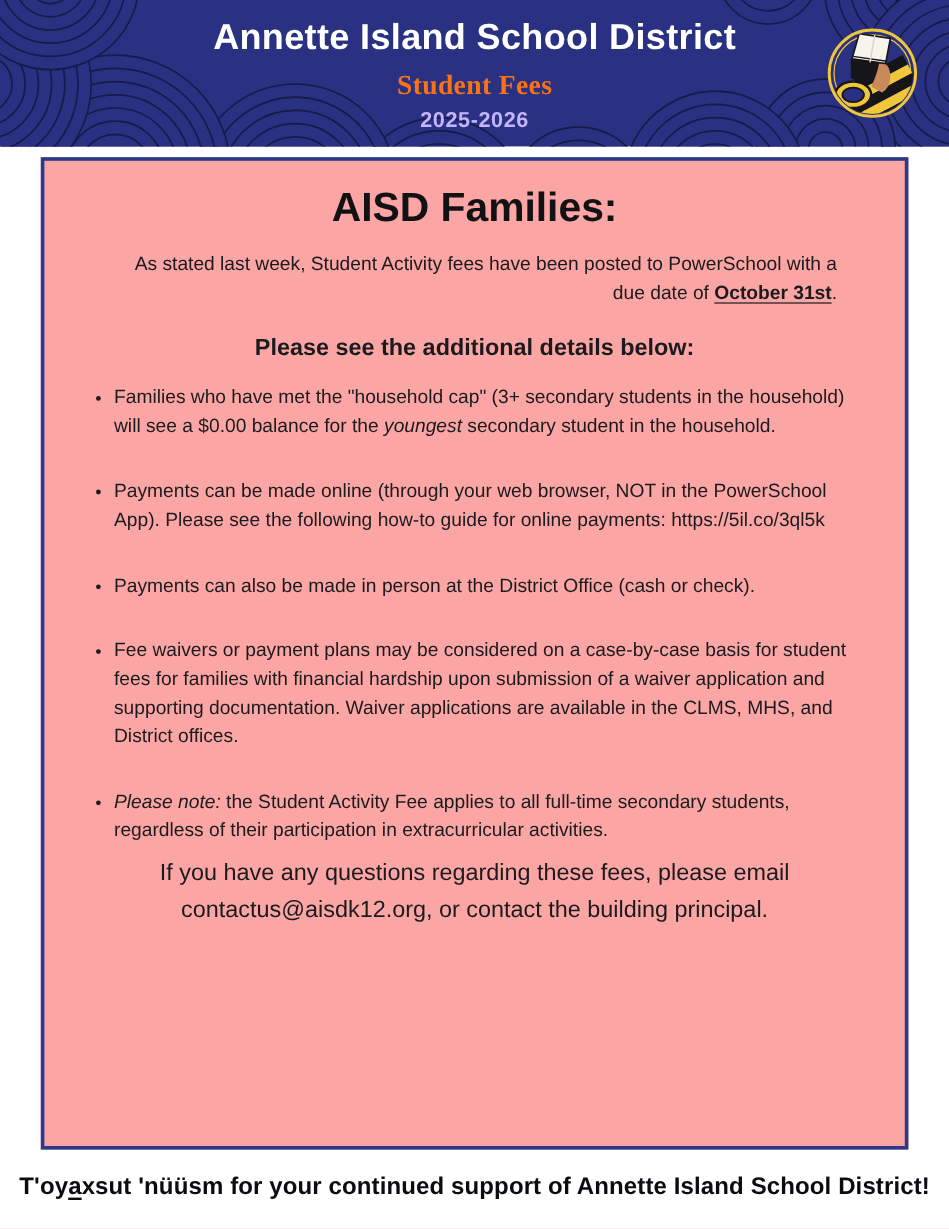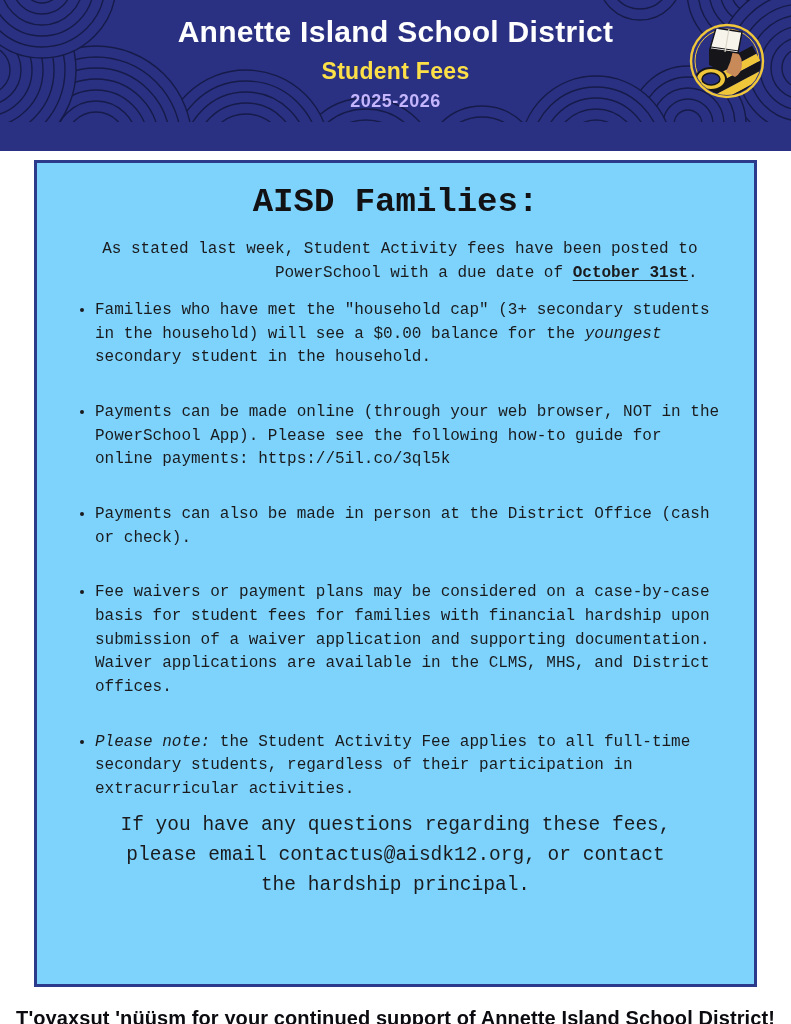--- a/index.html
+++ b/index.html
@@ -8,66 +8,66 @@
     background:#ffffff;
     font-family:"Liberation Sans", sans-serif;
     color:#1b1b1e;
     overflow:hidden;
     position:relative;
   }
 
   
   .header {
     position:relative;
-    height:151px;
+    height:122px;
     background:#2a3182;
     overflow:hidden;
   }
   .waves { position:absolute; inset:0; z-index:1; }
   .header-text {
     position:relative; z-index:2;
     text-align:center;
     padding-top:15px;
   }
   .header-title {
     color:#ffffff;
     font-size:30px;
     font-weight:bold;
     letter-spacing:0.3px;
     line-height:1.15;
   }
   .header-subtitle {
-    color:#fde047;
+    color:#f97316;
     font-size:23px;
     font-weight:bold;
     margin-top:8px;
     letter-spacing:0.3px;
+    font-family:Liberation Serif, serif;
   }
   .header-year {
     color:#c4b5fd;
     font-size:18px;
     font-weight:bold;
     margin-top:6px;
     letter-spacing:0.5px;
   }
   .logo {
     position:absolute;
     z-index:3;
     right:26px; top:23px;
     width:76px; height:76px;
   }
 
   
   .box {
     margin:9px 34px 0;
     height:827px;
     border:3px solid #2c3a8c;
-    background:#7dd3fc;
+    background:#fca5a5;
     padding:12px 26px 22px;
-    font-family:Liberation Mono, monospace;
   }
   .box-heading {
     text-align:center;
     font-size:34px;
     font-weight:bold;
     color:#121215;
     margin:8px 0 16px;
   }
   .intro {
     text-align:right;
@@ -228,25 +228,26 @@
       <path d="M40,6 L36,29" stroke="#d9d4c6" stroke-width="1.2" fill="none"></path>
     </g>
   </svg>
 </div>
 
 <div class="box">
   <h1 class="box-heading">AISD Families:</h1>
 
   <p class="intro"><span>As stated last week, Student Activity fees have been posted to PowerSchool with a due date of </span><span class="seg-bold-underline">October 31st</span><span>.</span></p>
 
+  <p class="subheading">Please see the additional details below:</p>
 
   <ul class="details-list">
       <li><span>Families who have met the "household cap" (3+ secondary students in the household) will see a $0.00 balance for the </span><span class="seg-italic">youngest</span><span> secondary student in the household.</span></li>
       <li><span>Payments can be made online (through your web browser, NOT in the PowerSchool App). Please see the following how-to guide for online payments: https://5il.co/3ql5k</span></li>
       <li><span>Payments can also be made in person at the District Office (cash or check).</span></li>
       <li><span>Fee waivers or payment plans may be considered on a case-by-case basis for student fees for families with financial hardship upon submission of a waiver application and supporting documentation. Waiver applications are available in the CLMS, MHS, and District offices.</span></li>
       <li><span class="seg-italic">Please note:</span><span> the Student Activity Fee applies to all full-time secondary students, regardless of their participation in extracurricular activities.</span></li>
     </ul>
 
-  <p class="closing"><span>If you have any questions regarding these fees, please email contactus@aisdk12.org, or contact the hardship principal.</span></p>
+  <p class="closing"><span>If you have any questions regarding these fees, please email contactus@aisdk12.org, or contact the building principal.</span></p>
 </div>
 
 <p class="footer-message"><span>T'oy</span><span class="seg-underline">a</span><span>xsut 'nüüsm for your continued support of Annette Island School District!</span></p>
 
 </body></html>

